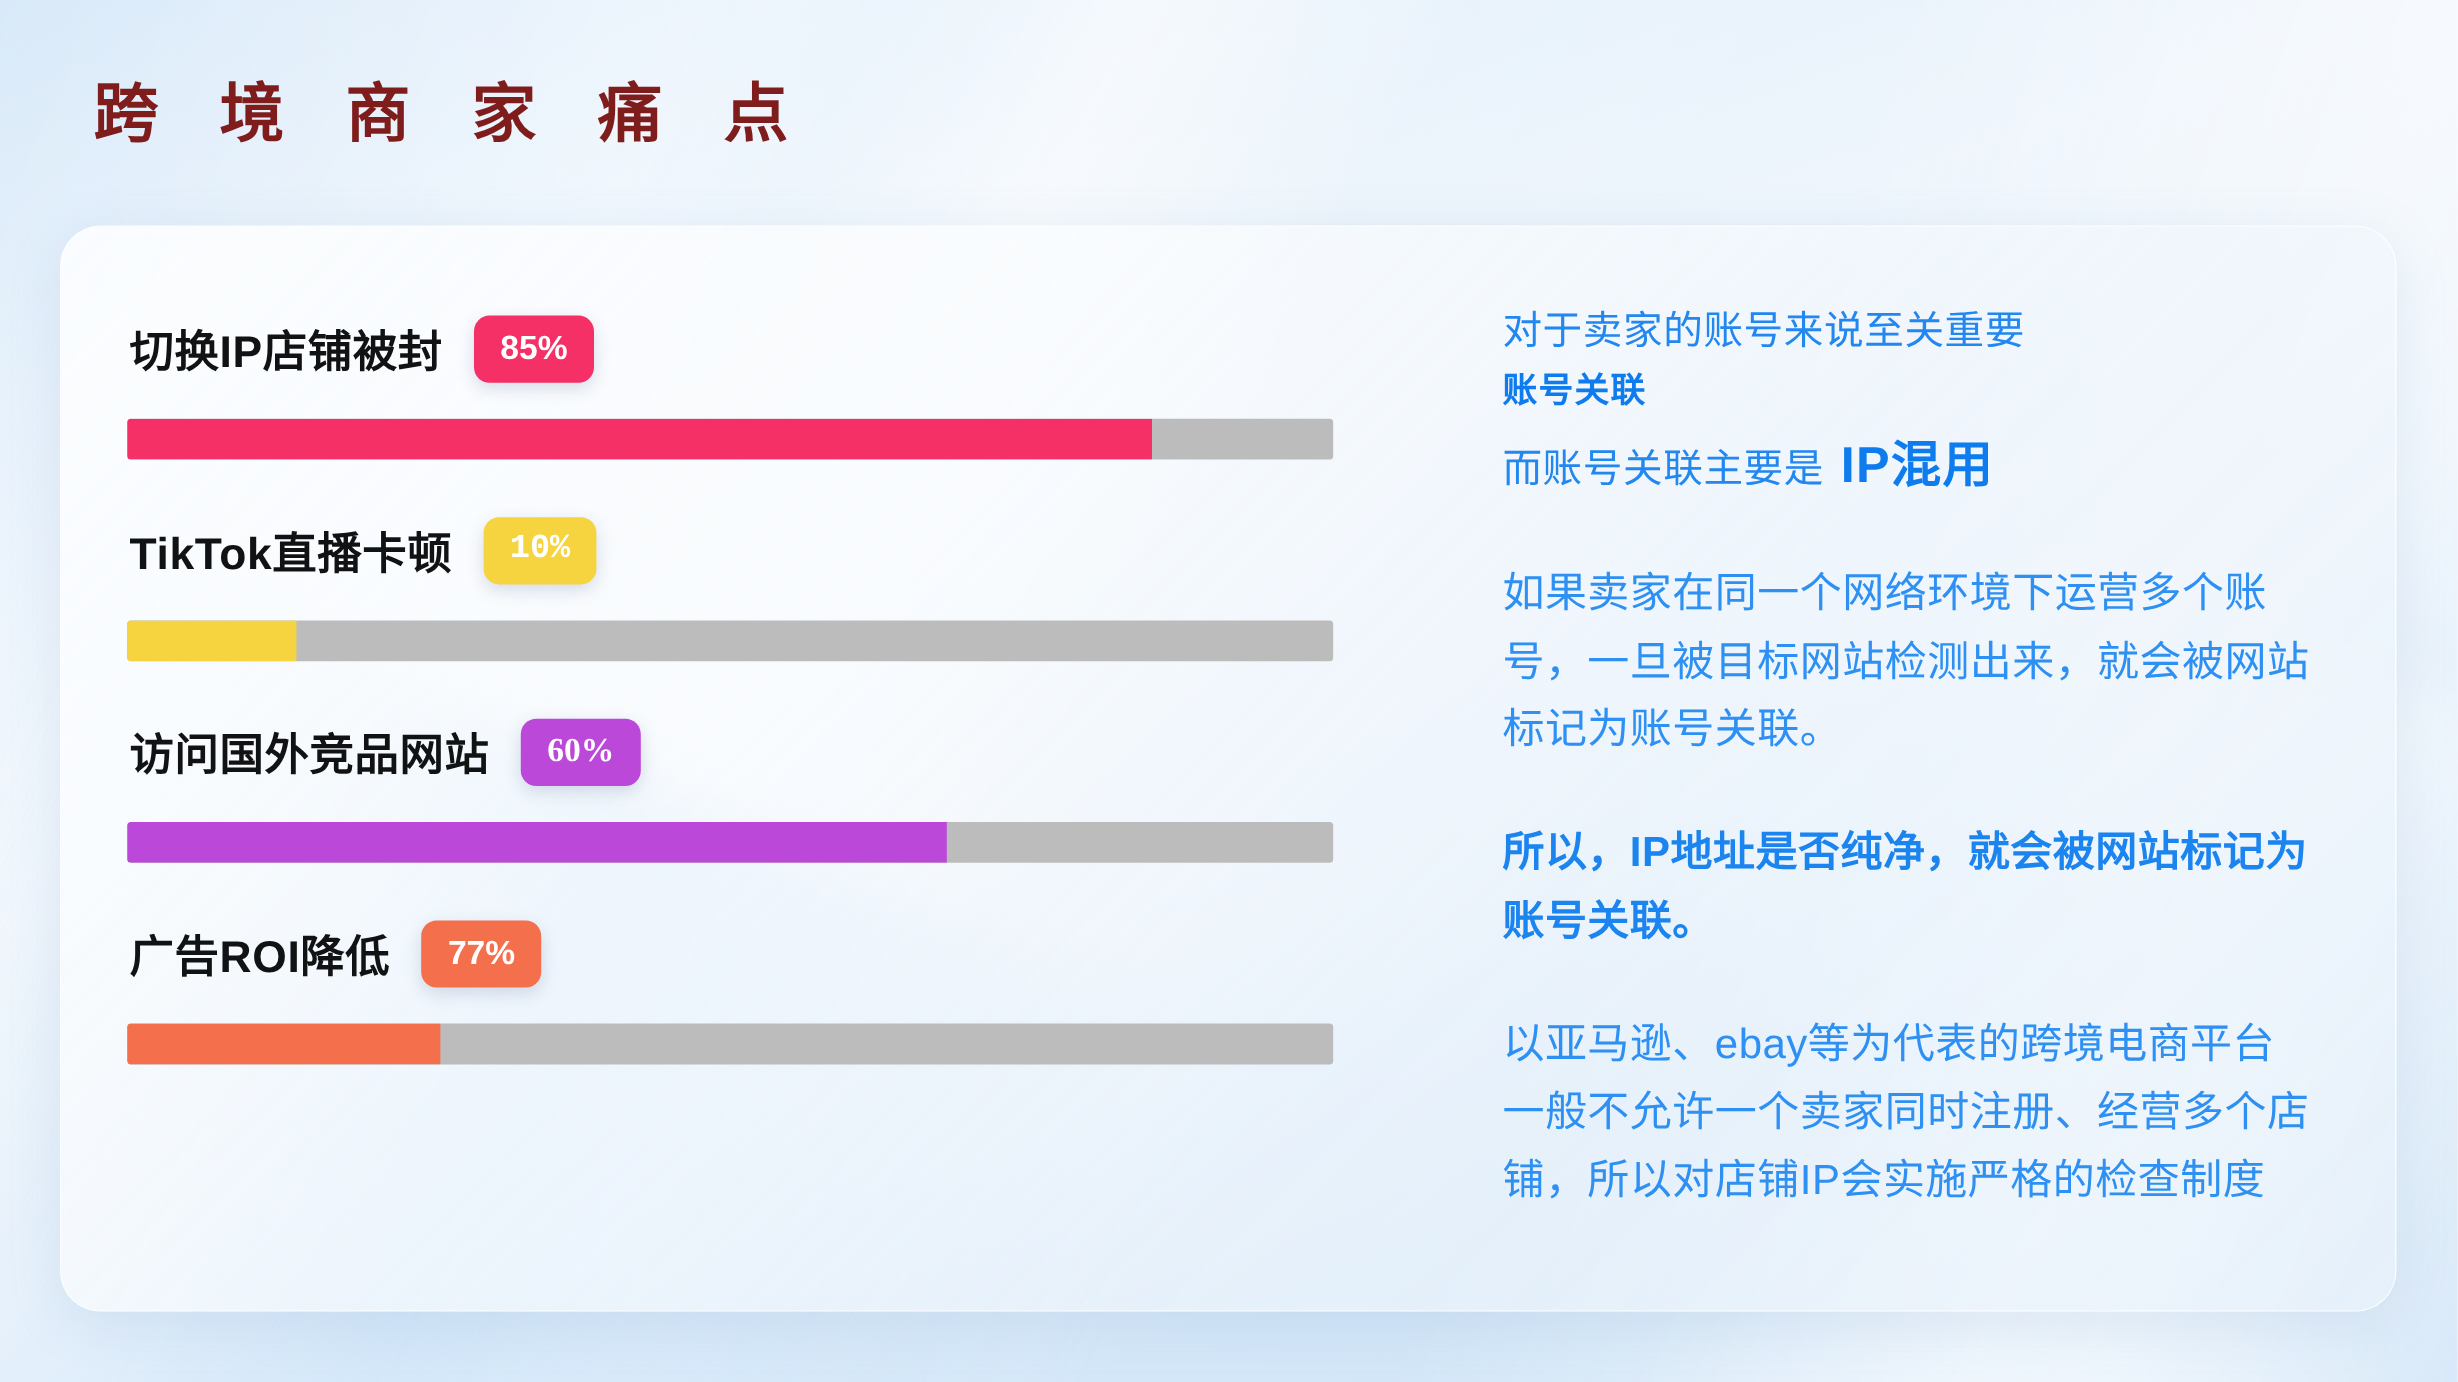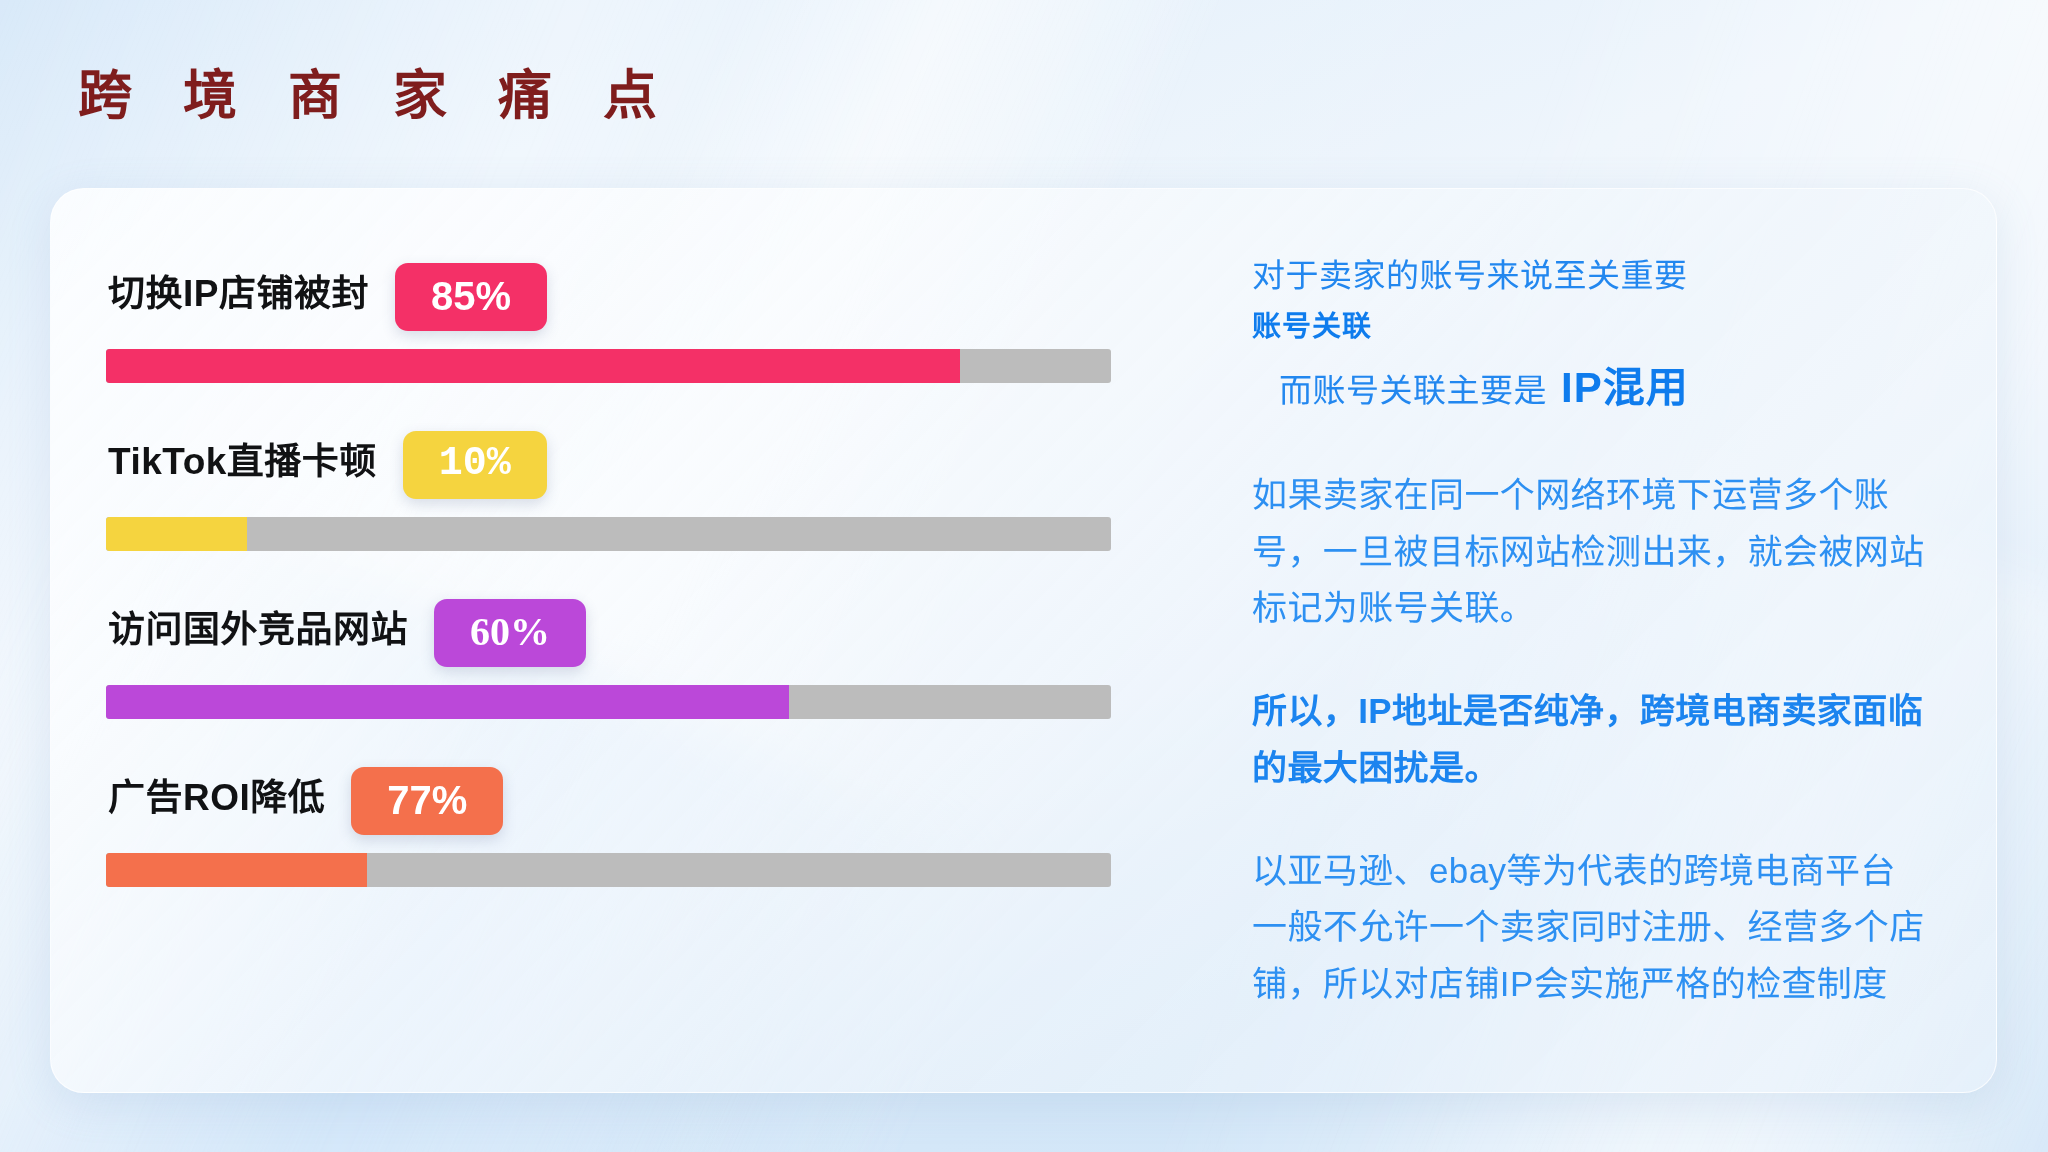--- a/index.html
+++ b/index.html
@@ -110,24 +110,24 @@
     font-size:37px;
     font-weight:700;
     color:#111214;
     white-space:nowrap;
     letter-spacing:0.5px;
   }
 
   .bar-badge {
     margin-left:26px;
     color:#ffffff;
-    font-size:40px;
+    font-size:28px;
     font-weight:700;
     line-height:1;
-    padding:13px 36px 15px;
+    padding:13px 22px 15px;
     border-radius:13px;
     white-space:nowrap;
     box-shadow:0 5px 14px rgba(60,80,120,0.18);
   }
 
   .bar-track {
     position:relative;
     height:34px;
     width:1005px;
     background:#bcbcbc;
@@ -161,21 +161,20 @@
     letter-spacing:1px;
     margin-top:4px;
   }
   .lead-mixed {
     font-size:33px;
     font-weight:400;
     line-height:1.5;
     color:#2287ef;
     margin-top:8px;
     letter-spacing:0.5px;
-    margin-left:27px;
   }
   .lead-mixed .emph {
     font-size:42px;
     font-weight:700;
     color:#0f7ced;
     margin-left:14px;
     letter-spacing:1px;
   }
 
   .para {
@@ -245,17 +244,17 @@
   </div>
 
   <div class="copy-pane">
     <div class="lead-line">对于卖家的账号来说至关重要</div>
     <div class="lead-strong">账号关联</div>
     <div class="lead-mixed">
       <span>而账号关联主要是</span><span class="emph">IP混用</span>
     </div>
 
     <p class="para gap1">如果卖家在同一个网络环境下运营多个账号，一旦被目标网站检测出来，就会被网站标记为账号关联。</p>
-    <p class="para gap2">所以，IP地址是否纯净，跨境电商卖家面临的最大困扰是。</p>
+    <p class="para gap2">所以，IP地址是否纯净，就会被网站标记为账号关联。</p>
     <p class="para gap3">以亚马逊、ebay等为代表的跨境电商平台一般不允许一个卖家同时注册、经营多个店铺，所以对店铺IP会实施严格的检查制度</p>
   </div>
 
 </section>
 
 </body></html>

